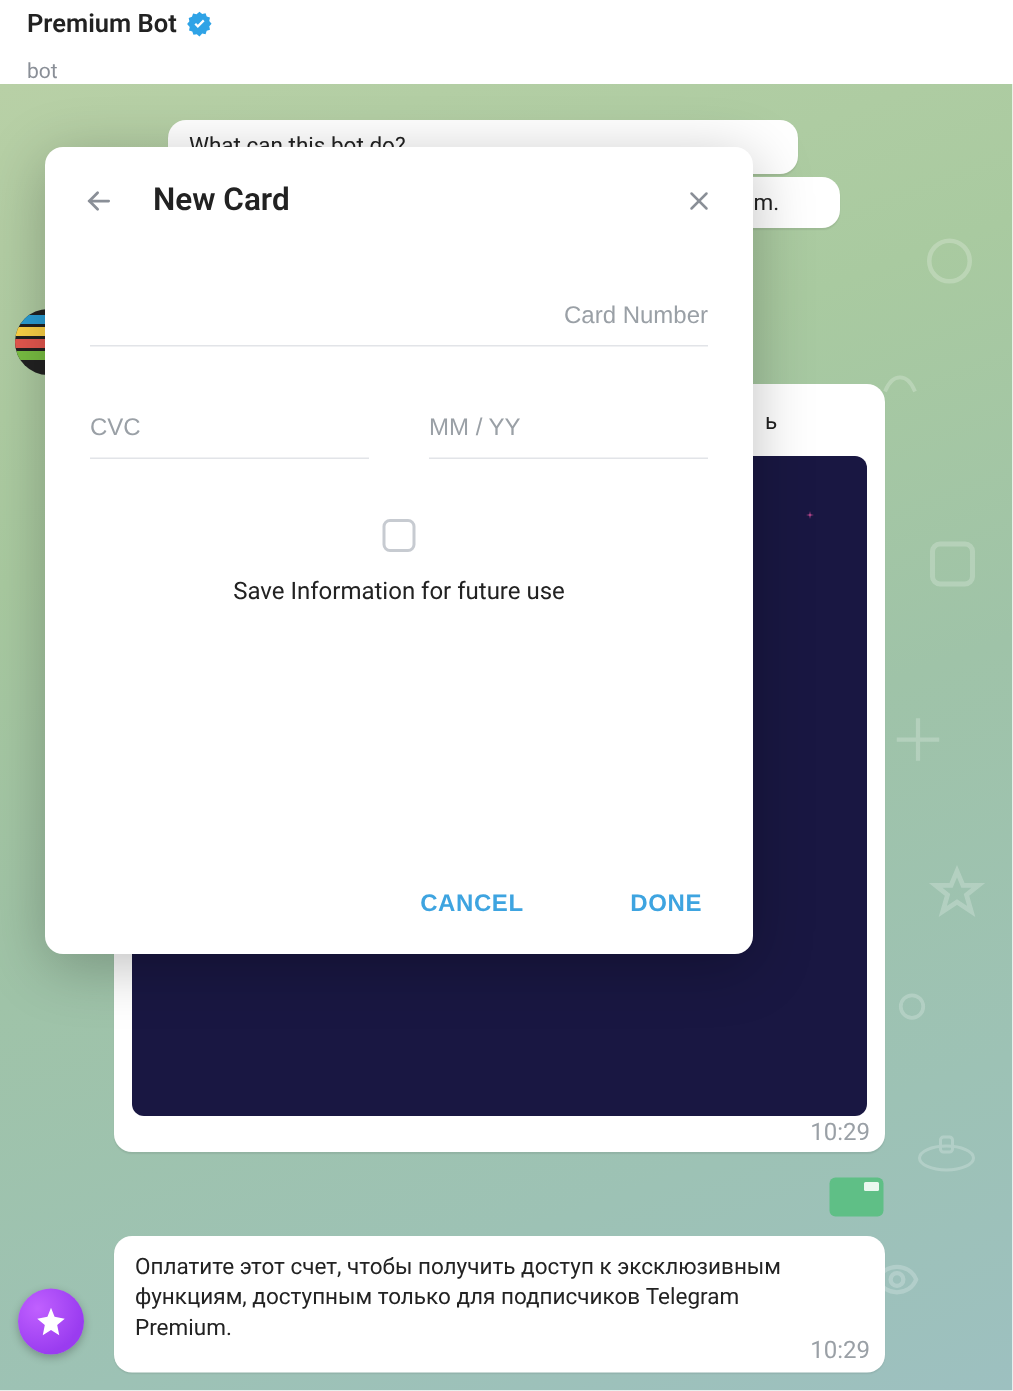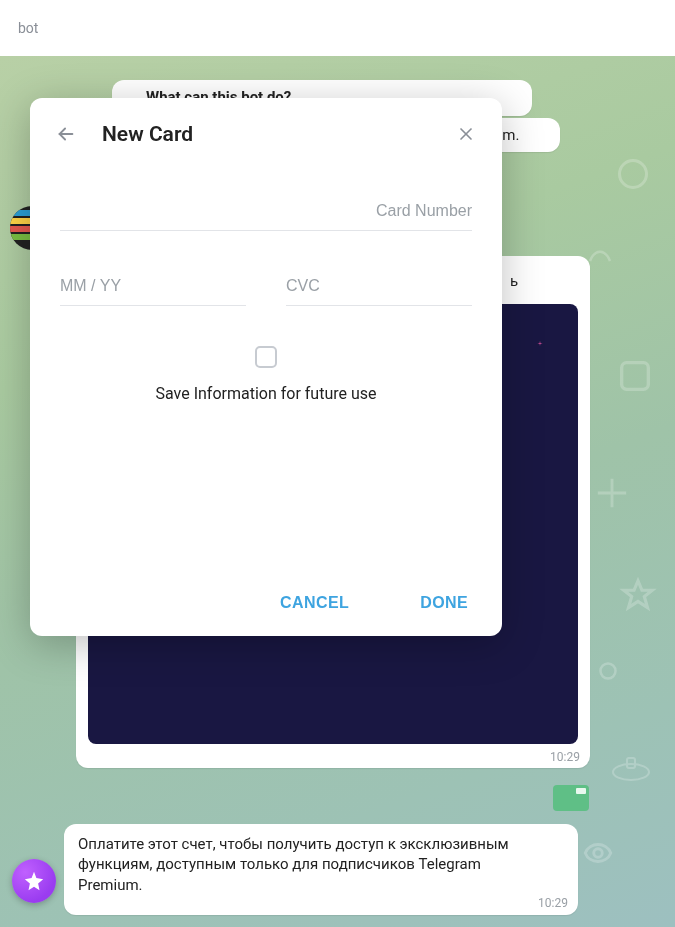--- a/index.html
+++ b/index.html
@@ -26,21 +26,21 @@
   }
   .doodle { position: absolute; opacity: 0.22; color: #fff; }
   .doodle svg { stroke: #fff; fill: none; stroke-width: 2; }
 
   
   .msg {
     position: absolute; background: #fff; border-radius: 12px; padding: 8px 14px;
     font-size: 15px; color: #222; box-shadow: 0 1px 1px rgba(0,0,0,0.08);
     max-width: 520px;
   }
-  .msg .time { font-size: 12px; color: #9aa0a6; position: absolute; right: 10px; bottom: 4px; }
+  .msg .time { font-size: 16px; color: #9aa0a6; position: absolute; right: 10px; bottom: 4px; }
 
   .attach-panel {
     position: absolute; background: #191742; border-radius: 8px;
   }
   .pinkstar {
     position: absolute; width: 12px; height: 12px; color: #e255a1;
   }
 
   .avatar {
     position: absolute; width: 44px; height: 44px; border-radius: 50%;
@@ -98,20 +98,29 @@
   }
   .tbtn {
     background:none; border:none; font-size: 16px; font-weight: 600; letter-spacing: 0.4px;
     color: #3ea4e0; cursor:pointer;
   }
 </style>
 </head>
 <body>
 
 <div class="header">
+  <div class="title-row">
+    <span class="title">Premium Bot</span>
+    <span class="verified">
+      <svg viewBox="0 0 24 24" width="18" height="18">
+          <path fill="#2fa3e6" d="M12 1l2.4 2 3-.6 1 2.9 2.9 1-.6 3 2 2.4-2 2.4.6 3-2.9 1-1 2.9-3-.6L12 23l-2.4-2-3 .6-1-2.9-2.9-1 .6-3L1 12l2-2.4-.6-3 2.9-1 1-2.9 3 .6L12 1z"></path>
+          <path fill="#fff" d="M10.5 15.5l-3-3 1.4-1.4 1.6 1.6 4.6-4.6 1.4 1.4z"></path>
+        </svg>
+    </span>
+  </div>
   <div class="subtitle">bot</div>
 </div>
 
 <div class="chat-bg">
 
   <span class="doodle" style="right:24px; top:100px;"><svg width="36" height="36" viewBox="0 0 24 24">
         <circle cx="12" cy="12" r="9"></circle>
       </svg></span>
   <span class="doodle" style="right:60px; top:180px;"><svg width="30" height="30" viewBox="0 0 24 24">
         <path d="M4 20c4-10 12-10 16 0"></path>
@@ -131,21 +140,21 @@
   <span class="doodle" style="right:24px; top:700px;"><svg width="40" height="26" viewBox="0 0 40 26">
         <ellipse cx="20" cy="16" rx="18" ry="8"></ellipse>
         <rect x="16" y="2" width="8" height="10" rx="2"></rect>
       </svg></span>
   <span class="doodle" style="right:60px; top:780px;"><svg width="34" height="34" viewBox="0 0 24 24">
         <path d="M3 12c3-8 15-8 18 0-3 8-15 8-18 0z"></path>
         <circle cx="12" cy="12" r="3"></circle>
       </svg></span>
 
   <div class="msg" style="left:112px; top:24px; width:420px; border-bottom-left-radius:12px; border-bottom-right-radius:12px; padding-bottom:10px;">
-    <span style="font-weight:700;margin-left:20px;">What can this bot do?</span>
+    <span style="font-weight:400;">What can this bot do?</span>
   </div>
 
   <div class="msg" style="left:480px; top:62px; width:80px;">
     <span>um.</span>
   </div>
 
   <div class="avatar" style="left:10px; top:150px;">
     <div class="stripe" style="top:4px; background:#2a9fd6;"></div>
     <div class="stripe" style="top:12px; background:#ffd447;"></div>
     <div class="stripe" style="top:20px; background:#e6584f;"></div>
@@ -168,21 +177,21 @@
           </svg>
       </span>
     </div>
     <span class="time">10:29</span>
   </div>
 
   <div class="card-btn">
     <div class="chip"></div>
   </div>
 
-  <div class="msg" style="left:64px; top:768px; width:514px; padding:10px 60px 20px 14px; line-height:1.35;">
+  <div class="msg" style="left:76px; top:768px; width:514px; padding:10px 60px 20px 14px; line-height:1.35;">
     <span>Оплатите этот счет, чтобы получить доступ к эксклюзивным функциям, доступным только для подписчиков Telegram Premium.</span>
     <span class="time">10:29</span>
   </div>
 
   <div class="star-fab" style="left:12px; bottom:24px;">
     <svg width="22" height="22" viewBox="0 0 24 24">
         <path d="M12 2l2.6 6.6L22 10l-5.5 4.6L18 22l-6-3.8L6 22l1.5-7.4L2 10l7.4-1.4z"></path>
       </svg>
   </div>
 
@@ -201,22 +210,22 @@
       <svg width="20" height="20" viewBox="0 0 24 24" fill="none" stroke="currentColor" stroke-width="2" stroke-linecap="round">
           <path d="M18 6L6 18"></path>
           <path d="M6 6l12 12"></path>
         </svg>
     </span>
   </div>
 
   <div class="modal-body">
     <input class="field full" type="text" placeholder="Card Number" style="">
     <div class="field-row">
+      <input class="field half" type="text" placeholder="CVC" style="">
       <input class="field half" type="text" placeholder="MM / YY" style="">
-      <input class="field half" type="text" placeholder="CVC" style="">
     </div>
     <div class="save-row">
       <div class="cbox"></div>
       <label>Save Information for future use</label>
     </div>
   </div>
 
   <div class="modal-footer">
     <button class="tbtn">CANCEL</button>
     <button class="tbtn">DONE</button>

